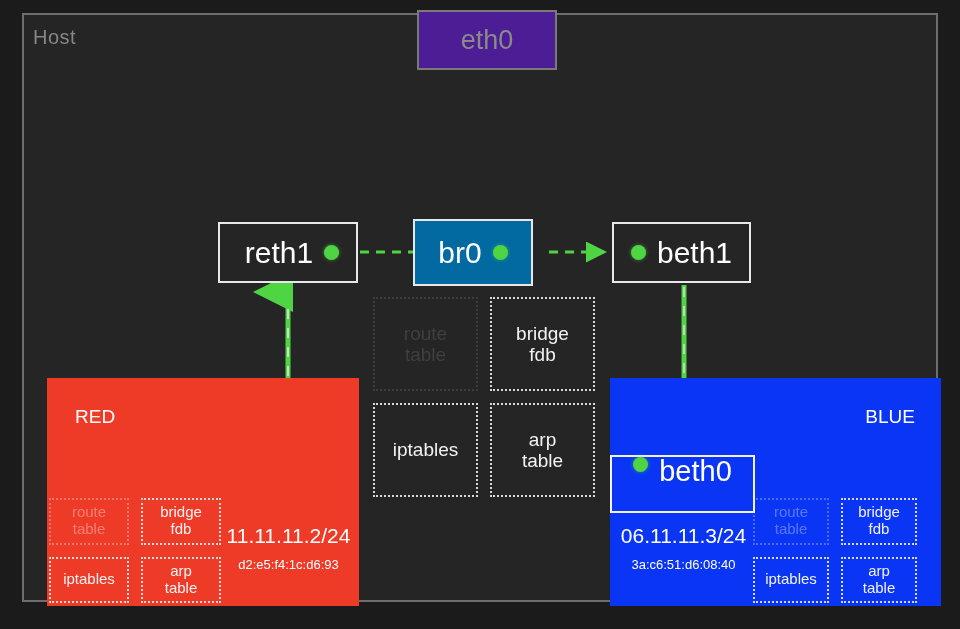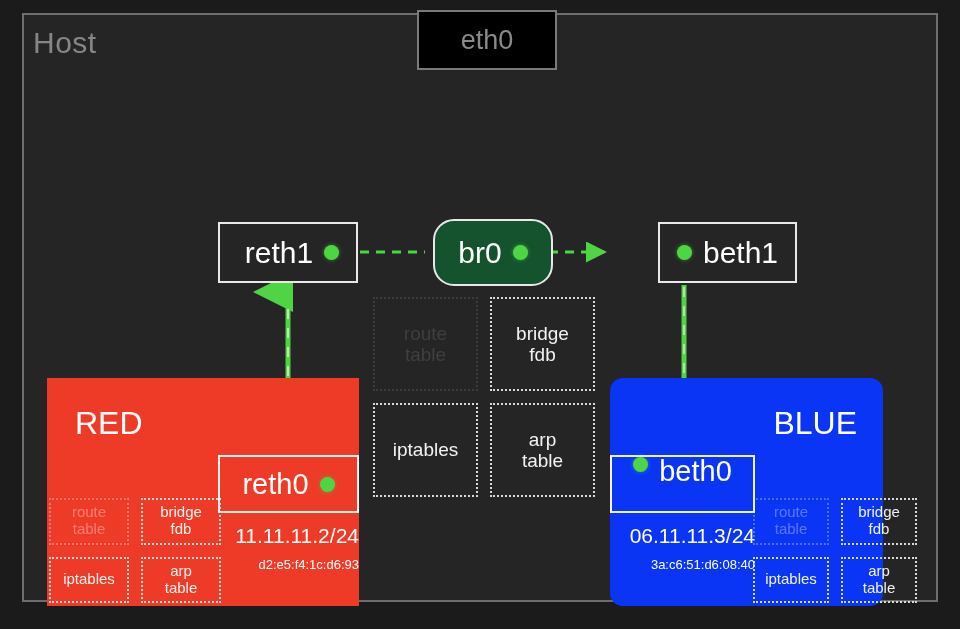--- a/index.html
+++ b/index.html
@@ -28,33 +28,33 @@
     width: 916px;
     height: 589px;
     background: #252525;
     border: 2px solid #6e6e6e;
     box-sizing: border-box;
   }
   .host-label {
     position: absolute;
     left: 33px;
     top: 26px;
-    font-size: 30px;
+    font-size: 20px;
     color: #868686;
     letter-spacing: 0.5px;
   }
 
   
   .eth0-box {
     position: absolute;
     left: 417px;
     top: 10px;
     width: 140px;
     height: 60px;
-    background: #000000;
+    background: #4c1d95;
     border: 2px solid #7a7a7a;
     box-sizing: border-box;
     display: flex;
     align-items: center;
     justify-content: center;
   }
   .eth0-label {
     font-size: 27px;
     color: #8a8a8a;
   }
@@ -77,22 +77,22 @@
   .dot {
     width: 15px;
     height: 15px;
     border-radius: 50%;
     background: #4fd443;
     box-shadow: 0 0 4px rgba(79,212,67,0.55);
     flex: none;
   }
 
   .reth1-box { left: 218px; top: 222px; width: 140px; height: 61px; background: #252525; padding-left: 8px; }
-  .br0-box   { left: 433px; top: 219px; width: 120px; height: 67px; background: #14532d; border-radius: 21px; }
-  .beth1-box { left: 612px; top: 222px; width: 139px; height: 61px; background: #252525; margin-left: 46px; }
+  .br0-box   { left: 413px; top: 219px; width: 120px; height: 67px; background: #0369a1; }
+  .beth1-box { left: 612px; top: 222px; width: 139px; height: 61px; background: #252525; }
 
   
   .tile-grid {
     position: absolute;
     display: grid;
     grid-template-columns: 1fr 1fr;
     grid-template-rows: 1fr 1fr;
     gap: 12px;
   }
   .tile {
@@ -116,25 +116,25 @@
     left: 373px; top: 297px; width: 222px; height: 200px;
     font-size: 19px;
   }
 
   
   .ns {
     position: absolute;
     box-sizing: border-box;
   }
   .ns-red  { left: 47px;  top: 378px; width: 312px; height: 228px; background: #ee3b28; }
-  .ns-blue { left: 610px; top: 378px; width: 273px; height: 228px; background: #0a35f5; border-radius: 13px; }
+  .ns-blue { left: 610px; top: 378px; width: 331px; height: 228px; background: #0a35f5; }
 
   .ns-title {
     position: absolute;
-    font-size: 32px;
+    font-size: 19px;
     color: #ffffff;
     line-height: 1;
   }
   .ns-red .ns-title  { left: 28px;  top: 29px; }
   .ns-blue .ns-title { right: 26px; top: 29px; }
 
   
   .reth0-box {
     position: absolute; left: 171px; top: 77px; width: 141px; height: 58px;
     border: 2px solid #f2f2f2; box-sizing: border-box;
@@ -143,21 +143,21 @@
   .beth0-box {
     position: absolute; left: 0px; top: 77px; width: 145px; height: 58px;
     border: 2px solid #f2f2f2; box-sizing: border-box;
     display: flex; align-items: flex-start; justify-content: center; gap: 11px;
   }
   .reth0-box .name, .beth0-box .name { font-size: 29px; color: #fff; line-height: 1; }
 
   .addr {
     position: absolute;
     color: #ffffff;
-    text-align: right;
+    text-align: center;
     line-height: 1;
   }
   .addr .ip  { font-size: 21px; display: block; }
   .addr .mac { font-size: 13px; display: block; margin-top: 12px; }
 
   .ns-red .addr  { left: 171px; top: 147px; width: 141px; }
   .ns-blue .addr { left: 2px;   top: 147px; width: 143px; }
 
   
   .ns-grid { font-size: 15px; }
@@ -257,24 +257,20 @@
       </div>
       <div class="tile">
         <span class="l1">iptables</span>
       </div>
       <div class="tile">
         <span class="l1">arp</span>
         <span class="l2">table</span>
       </div>
     </div>
 
-    <div class="reth0-box">
-      <span class="name">reth0</span>
-      <span class="dot"></span>
-    </div>
 
     <div class="addr">
       <span class="ip">11.11.11.2/24</span>
       <span class="mac">d2:e5:f4:1c:d6:93</span>
     </div>
   </div>
 
   <div class="ns ns-blue">
     <div class="ns-title">BLUE</div>
 

